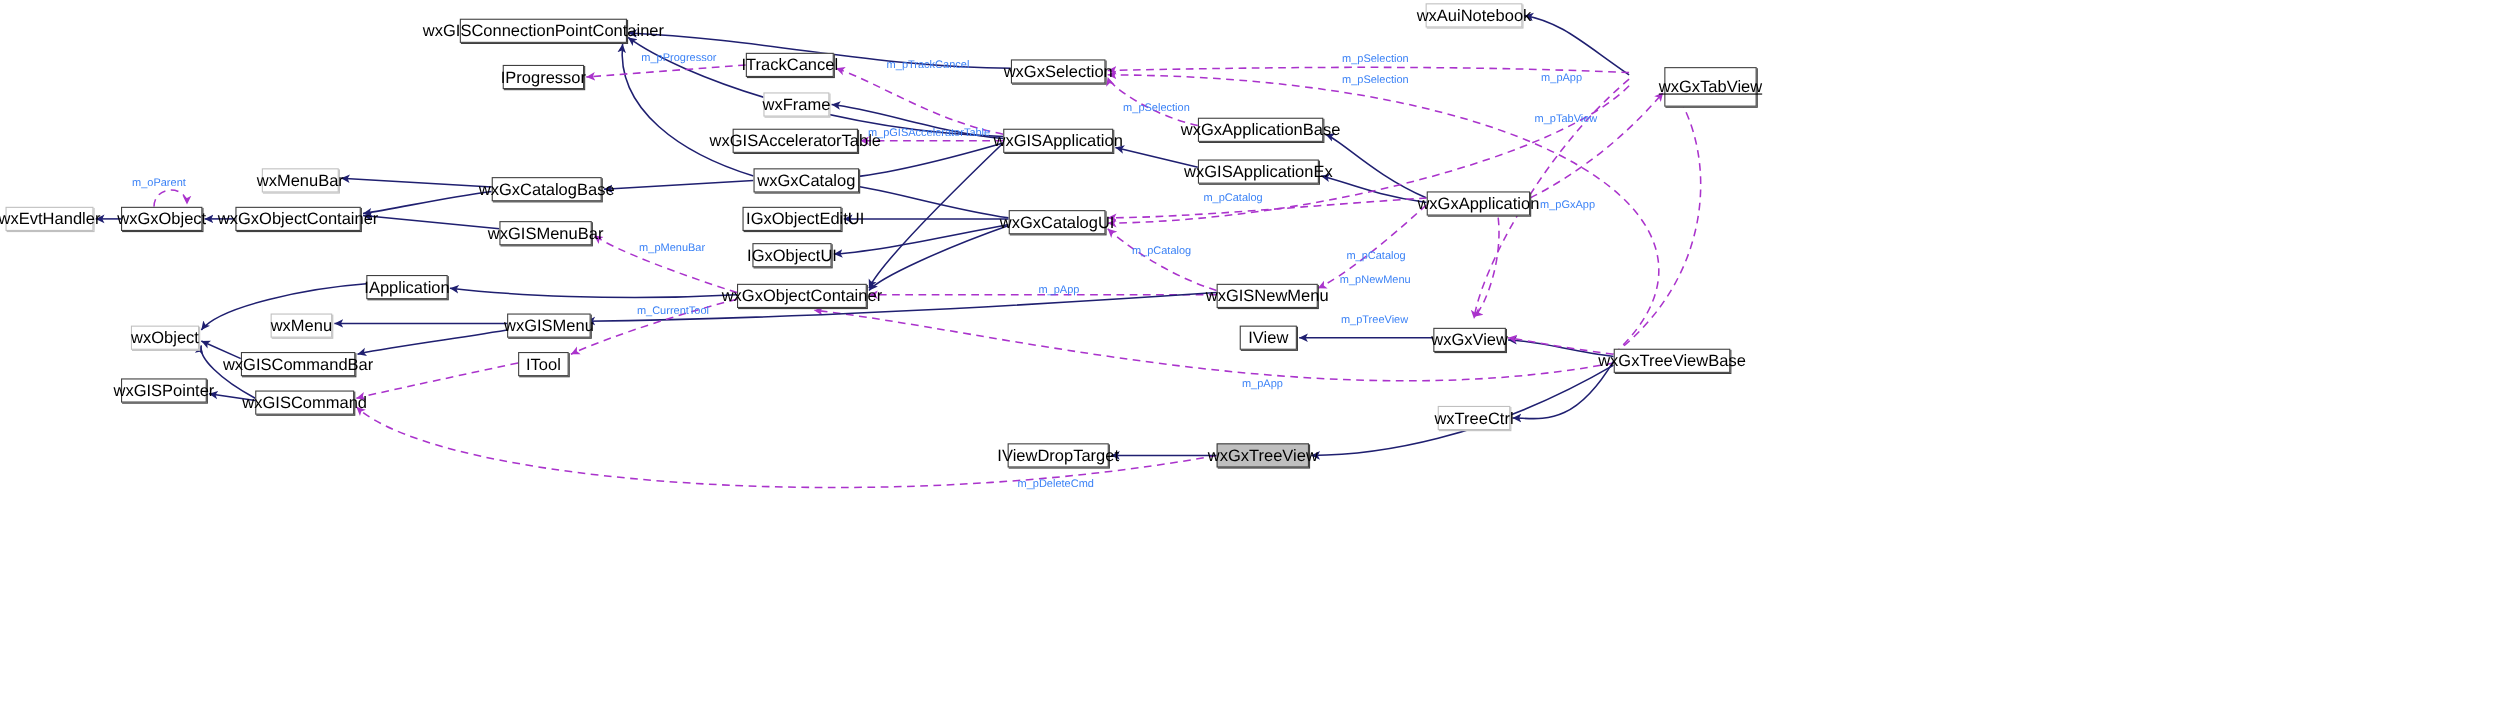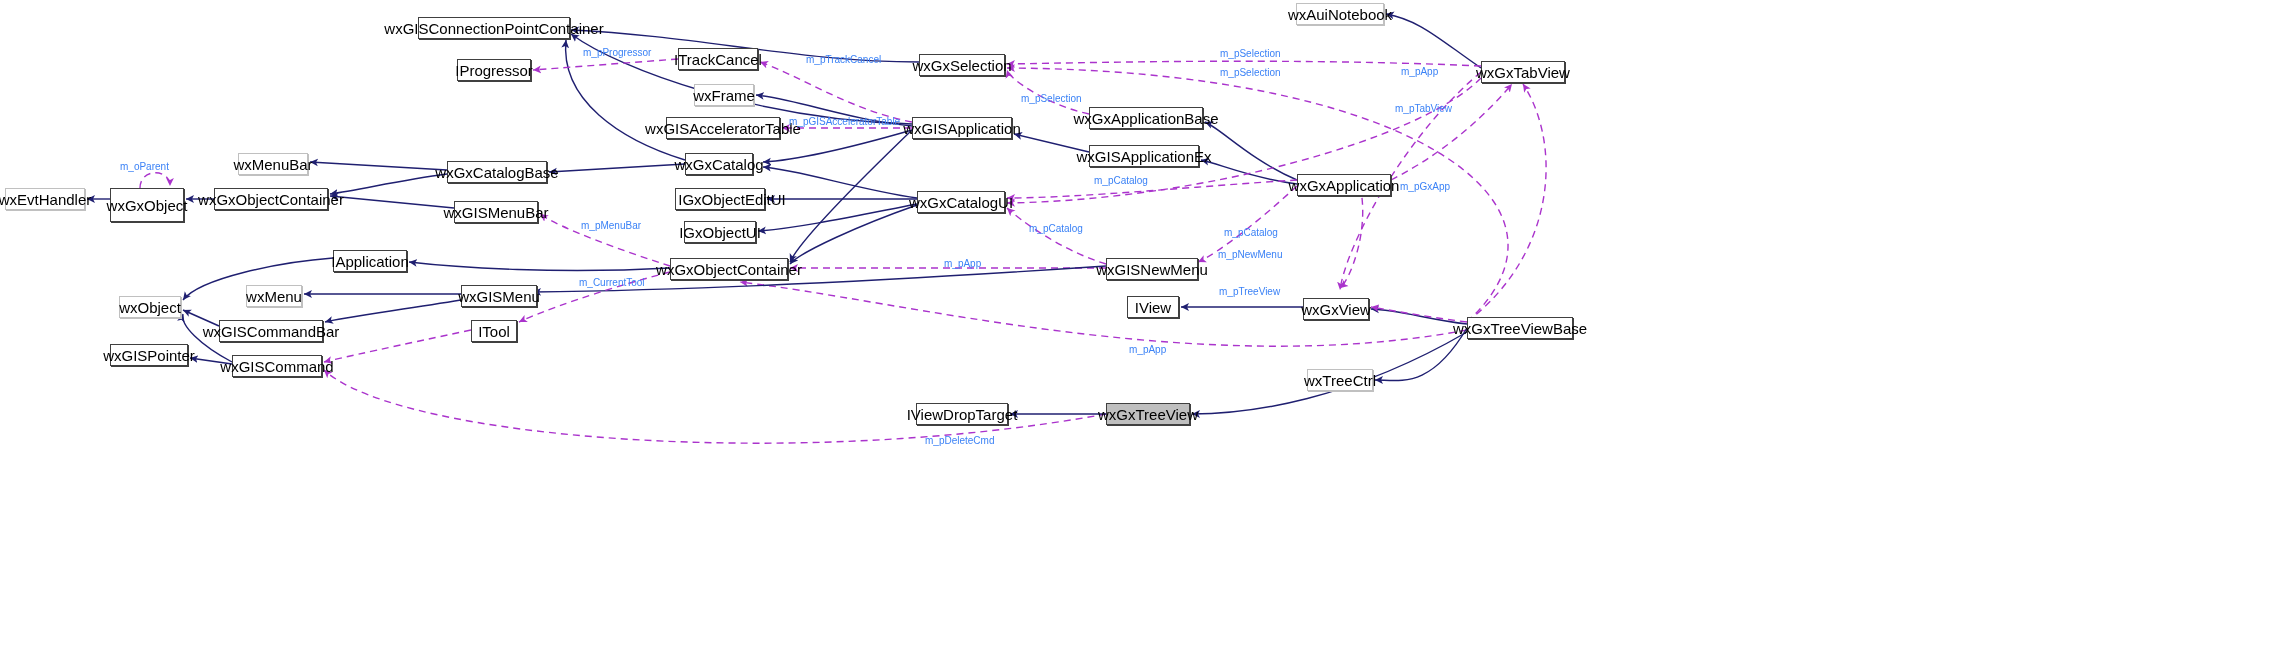--- a/index.html
+++ b/index.html
@@ -90,27 +90,27 @@
       <div class="node solid" style="left: 418px; top: 17px; width: 152px; height: 22px; text-align: right;">wxGISConnectionPointContainer</div>
       <div class="node solid" style="left: 457px; top: 59px; width: 74px; height: 22px;">IProgressor</div>
       <div class="node solid" style="left: 678px; top: 48px; width: 80px; height: 22px;">ITrackCancel</div>
       <div class="node faint" style="left: 694px; top: 84px; width: 60px; height: 22px;">wxFrame</div>
       <div class="node solid" style="left: 666px; top: 117px; width: 114px; height: 22px;">wxGISAcceleratorTable</div>
       <div class="node solid" style="left: 919px; top: 54px; width: 86px; height: 22px;">wxGxSelection</div>
       <div class="node solid" style="left: 912px; top: 117px; width: 100px; height: 22px;">wxGISApplication</div>
       <div class="node solid" style="left: 1089px; top: 107px; width: 114px; height: 22px;">wxGxApplicationBase</div>
       <div class="node solid" style="left: 1089px; top: 145px; width: 110px; height: 22px;">wxGISApplicationEx</div>
       <div class="node faint" style="left: 1296px; top: 3px; width: 88px; height: 22px;">wxAuiNotebook</div>
-      <div class="node solid" style="left: 1481px; top: 61px; width: 84px; height: 22px;">wxGxTabView</div>
+      <div class="node solid" style="left: 1513px; top: 61px; width: 84px; height: 36px; text-decoration: underline;">wxGxTabView</div>
       <div class="node solid" style="left: 1297px; top: 174px; width: 94px; height: 22px;">wxGxApplication</div>
       <div class="node faint" style="left: 238px; top: 153px; width: 70px; height: 22px;">wxMenuBar</div>
       <div class="node solid" style="left: 447px; top: 161px; width: 100px; height: 22px;">wxGxCatalogBase</div>
-      <div class="node solid" style="left: 685px; top: 153px; width: 68px; height: 22px;">wxGxCatalog</div>
+      <div class="node solid" style="left: 685px; top: 153px; width: 96px; height: 22px;">wxGxCatalog</div>
       <div class="node faint" style="left: 5px; top: 188px; width: 80px; height: 22px;">wxEvtHandler</div>
-      <div class="node solid" style="left: 110px; top: 188px; width: 74px; height: 34px;">wxGxObject</div>
+      <div class="node solid" style="left: 110px; top: 188px; width: 74px; height: 22px;">wxGxObject</div>
       <div class="node solid" style="left: 214px; top: 188px; width: 114px; height: 22px;">wxGxObjectContainer</div>
       <div class="node solid" style="left: 454px; top: 201px; width: 84px; height: 22px;">wxGISMenuBar</div>
       <div class="node solid" style="left: 675px; top: 188px; width: 90px; height: 22px; padding-left: 24px;">IGxObjectEditUI</div>
       <div class="node solid" style="left: 917px; top: 191px; width: 88px; height: 22px;">wxGxCatalogUI</div>
       <div class="node solid" style="left: 684px; top: 221px; width: 72px; height: 22px;">IGxObjectUI</div>
       <div class="node solid" style="left: 333px; top: 250px; width: 74px; height: 22px;">IApplication</div>
       <div class="node solid" style="left: 670px; top: 258px; width: 118px; height: 22px;">wxGxObjectContainer</div>
       <div class="node solid" style="left: 1106px; top: 258px; width: 92px; height: 22px;">wxGISNewMenu</div>
       <div class="node faint" style="left: 119px; top: 296px; width: 62px; height: 22px;">wxObject</div>
       <div class="node faint" style="left: 246px; top: 285px; width: 56px; height: 22px;">wxMenu</div>

